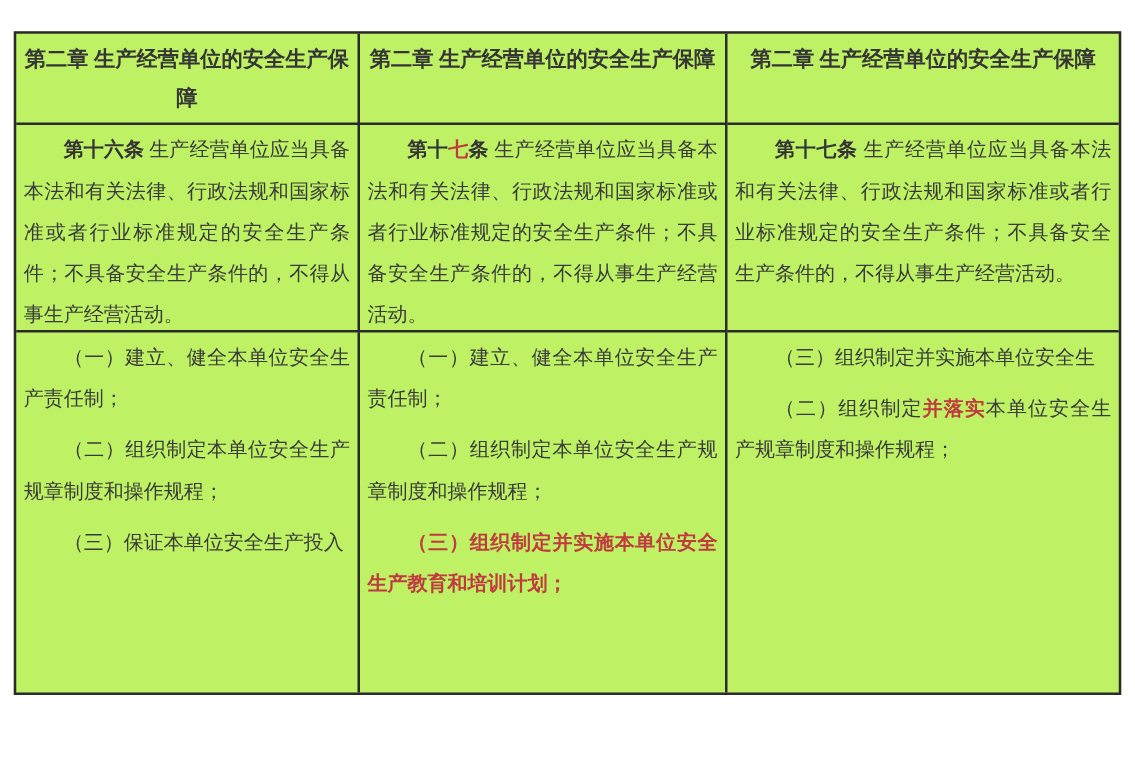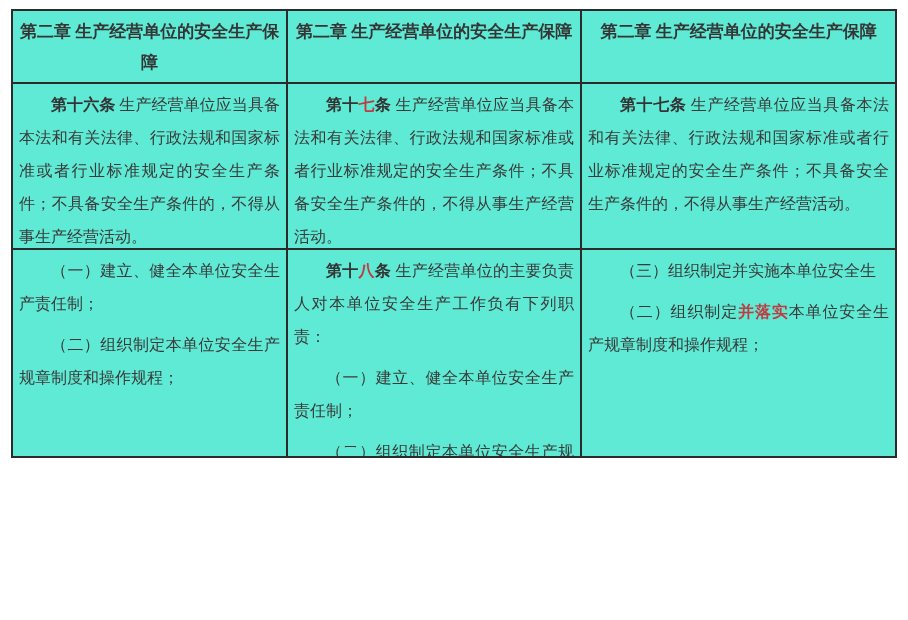--- a/index.html
+++ b/index.html
@@ -10,26 +10,26 @@
   }
   *{box-sizing:border-box;}
   html,body{margin:0;padding:0;}
   body{
     width:908px;height:620px;background:#ffffff;
     font-family:"Liberation Serif","DejaVu Serif",serif;
     color:var(--ink);
   }
   .page{position:relative;width:908px;height:620px;background:#ffffff;overflow:hidden;}
   .law-table{
-    position:absolute;left:11px;top:9px;width:886px;height:449px;
+    position:absolute;left:11px;top:25px;width:886px;height:531px;
     display:grid;
     grid-template-columns:275px 294px 1fr;
     grid-template-rows:73px 166px 1fr;
     border:2px solid var(--line);
-    background:#5eead4;
+    background:#bef264;
   }
   .cell{
     border-right:2px solid var(--line);
     border-bottom:2px solid var(--line);
     overflow:hidden;
   }
   .cell.last-col{border-right:none;}
   .cell.last-row{border-bottom:none;}
   .th{
     font-weight:bold;font-size:17px;line-height:31px;
@@ -66,23 +66,23 @@
     <div class="cell td">
         <p><span class="r-bold">第十</span><span class="r-redbold">七</span><span class="r-bold">条</span><span class="r-normal"> 生产经营单位应当具备本法和有关法律、行政法规和国家标准或者行业标准规定的安全生产条件；不具备安全生产条件的，不得从事生产经营活动。</span></p>
       </div>
     <div class="cell td last-col">
         <p><span class="r-bold">第十七条</span><span class="r-normal"> 生产经营单位应当具备本法和有关法律、行政法规和国家标准或者行业标准规定的安全生产条件；不具备安全生产条件的，不得从事生产经营活动。</span></p>
       </div>
 
     <div class="cell td last-row">
         <p><span class="r-normal">（一）建立、健全本单位安全生产责任制；</span></p>
         <p><span class="r-normal">（二）组织制定本单位安全生产规章制度和操作规程；</span></p>
+        <p><span class="r-normal">（三）保证本单位安全生产投入</span></p>
       </div>
     <div class="cell td last-row">
-        <p><span class="r-bold">第十</span><span class="r-redbold">八</span><span class="r-bold">条</span><span class="r-normal"> 生产经营单位的主要负责人对本单位安全生产工作负有下列职责：</span></p>
         <p><span class="r-normal">（一）建立、健全本单位安全生产责任制；</span></p>
         <p><span class="r-normal">（二）组织制定本单位安全生产规章制度和操作规程；</span></p>
         <p><span class="r-redbold">（三）组织制定并实施本单位安全生产教育和培训计划；</span></p>
       </div>
     <div class="cell td last-row last-col">
         <p><span class="r-normal">（三）组织制定并实施本单位安全生</span></p>
         <p><span class="r-normal">（二）组织制定</span><span class="r-redbold">并落实</span><span class="r-normal">本单位安全生产规章制度和操作规程；</span></p>
       </div>
 
   </div>

